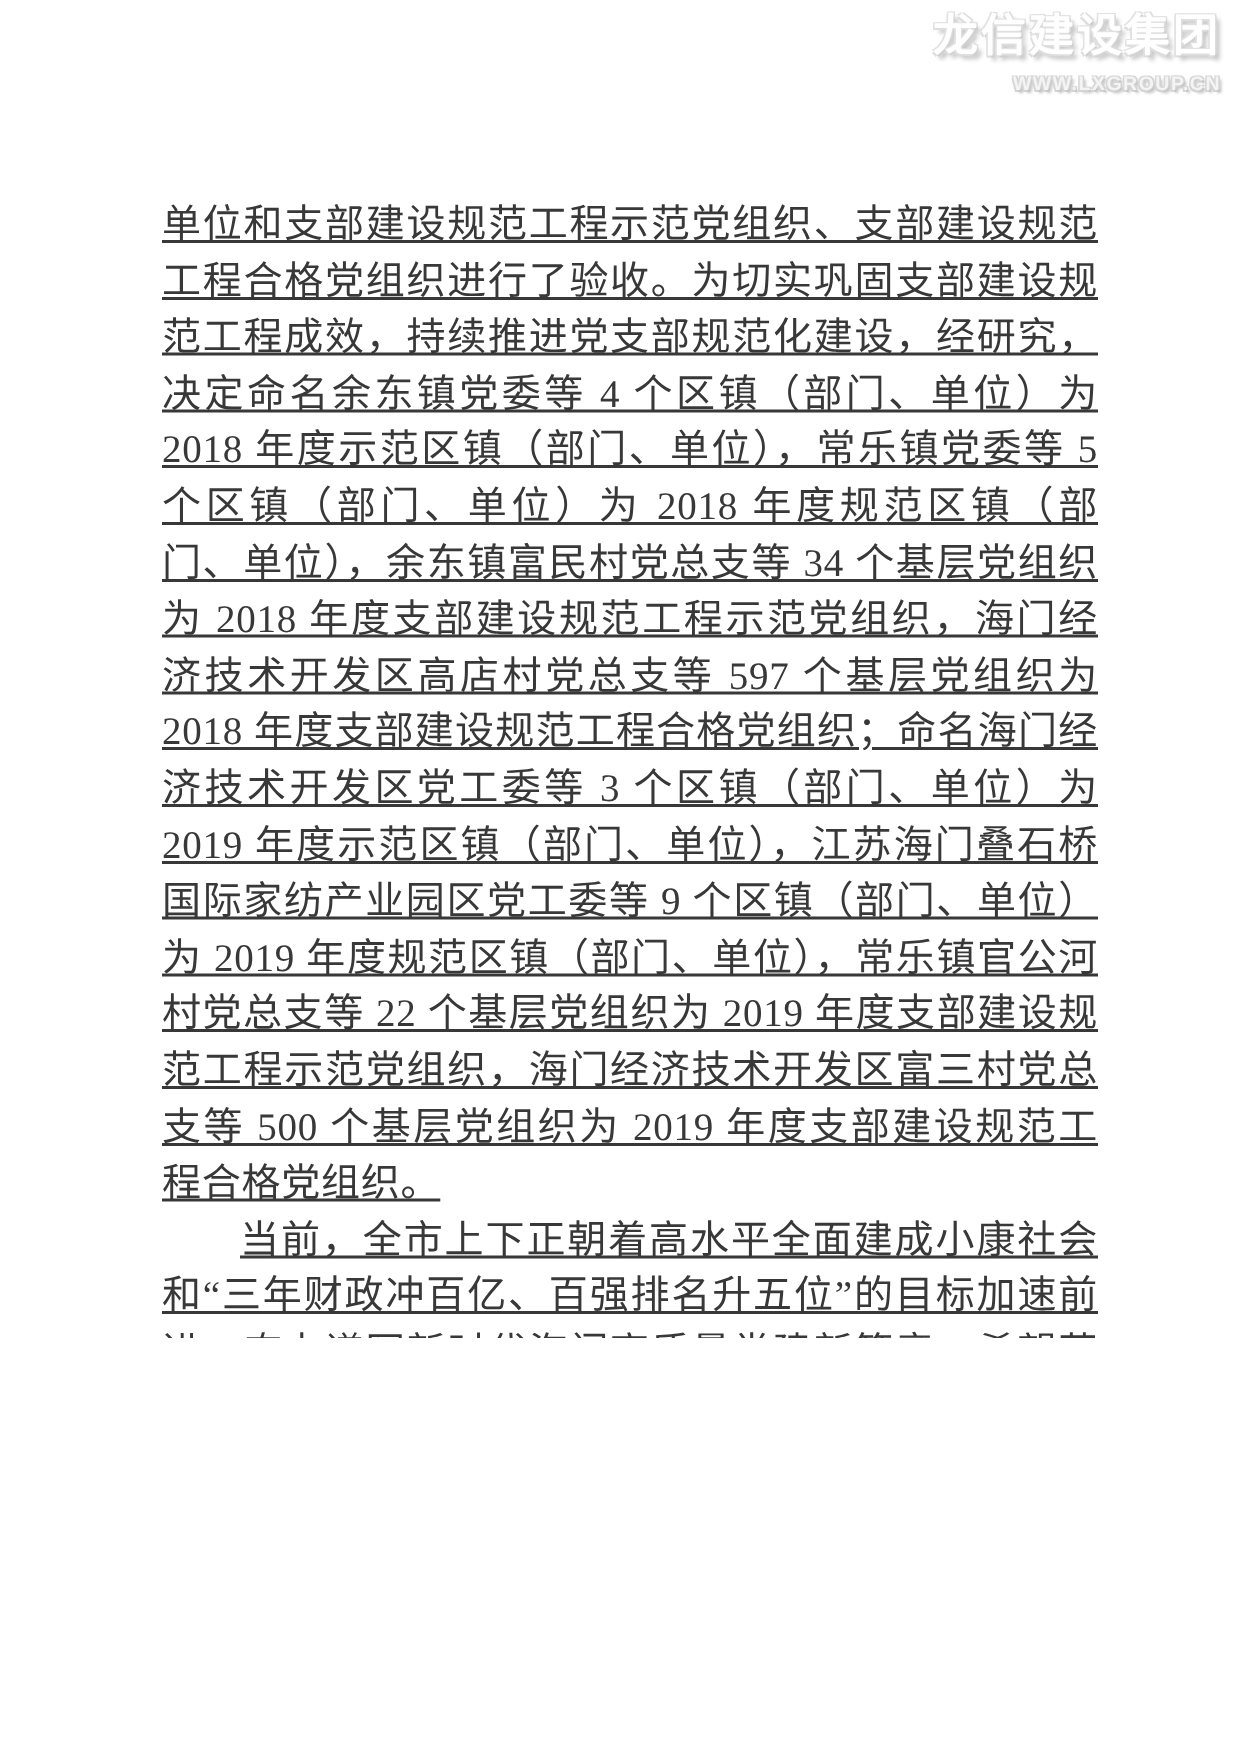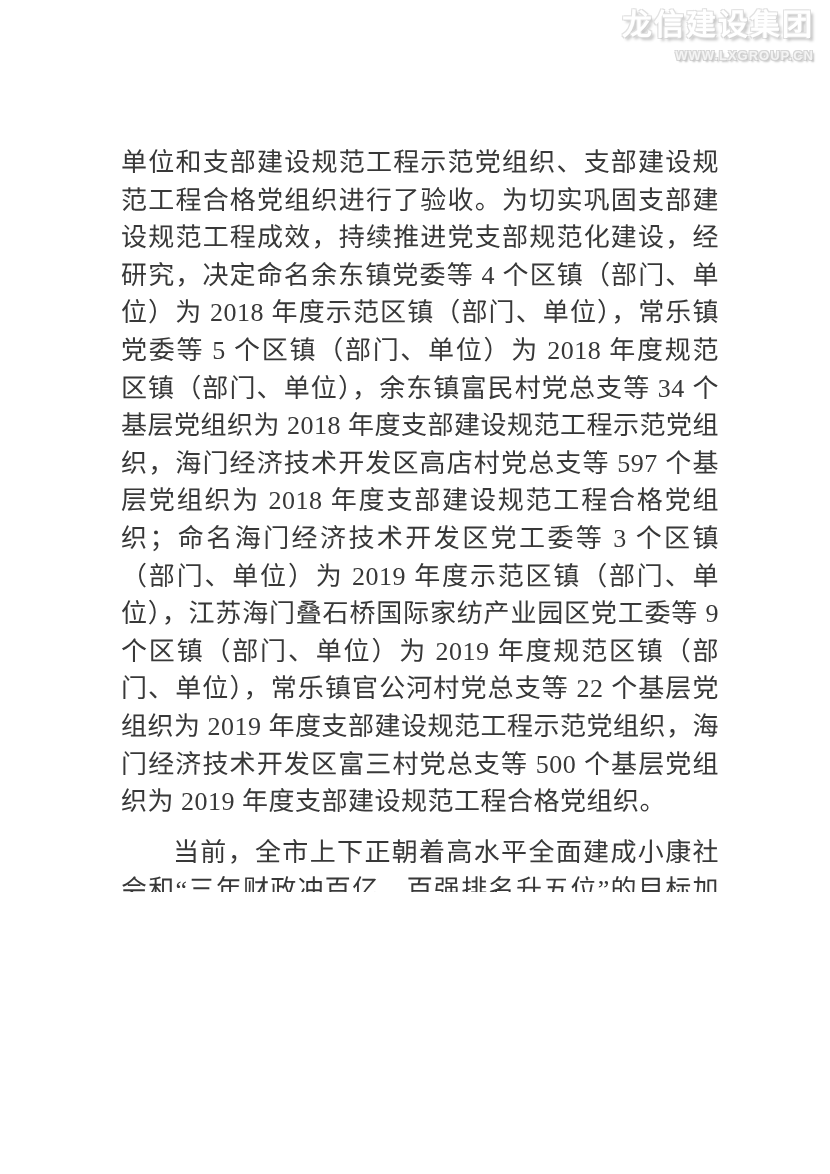--- a/index.html
+++ b/index.html
@@ -58,22 +58,23 @@
     left: 108px;
     top: 131px;
     width: 624px;
     font-size: 26px;
     line-height: 37.6px;
     color: #383838;
     text-align: justify;
     letter-spacing: 0.5px;
   }
   .content p {
-    margin: 13px;
+    margin: 0;
     padding: 0;
+    text-decoration: underline;
   }
   .content p.indented {
     text-indent: 2em;
   }
 </style>
 </head>
 <body>
 
 <div class="page">
 

